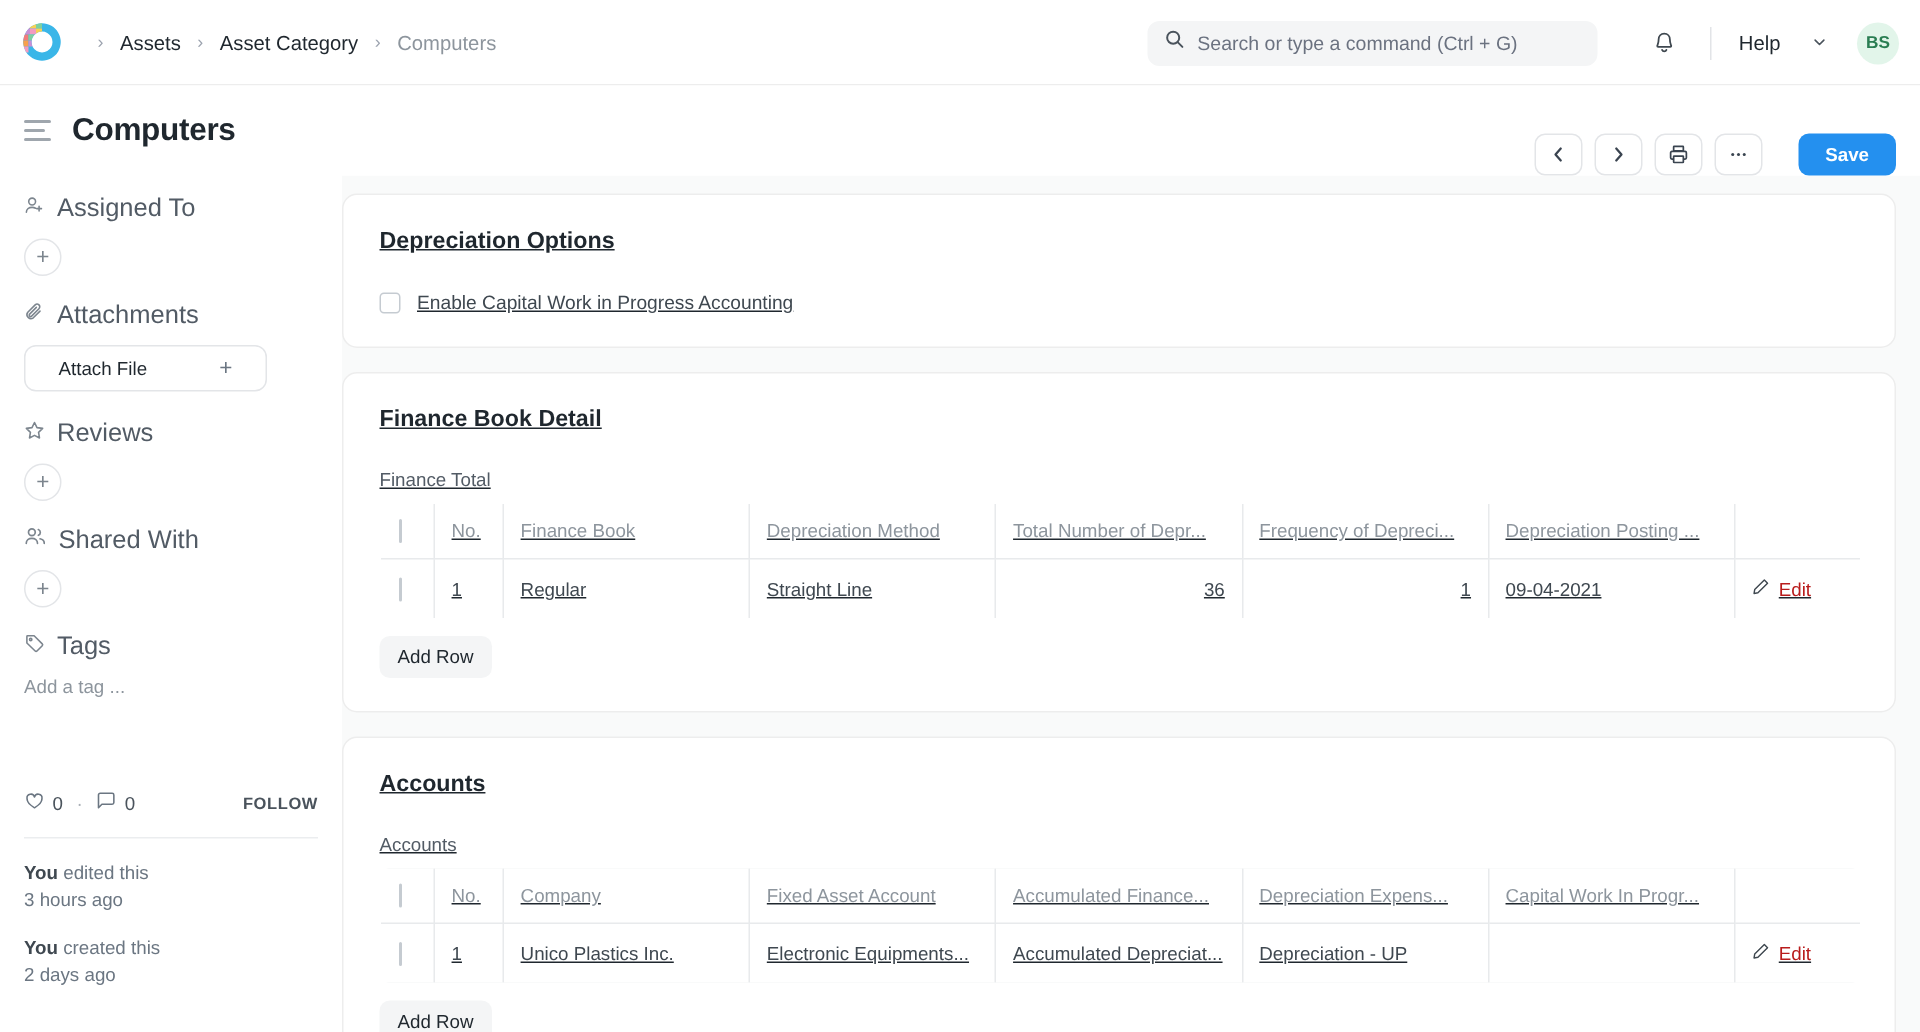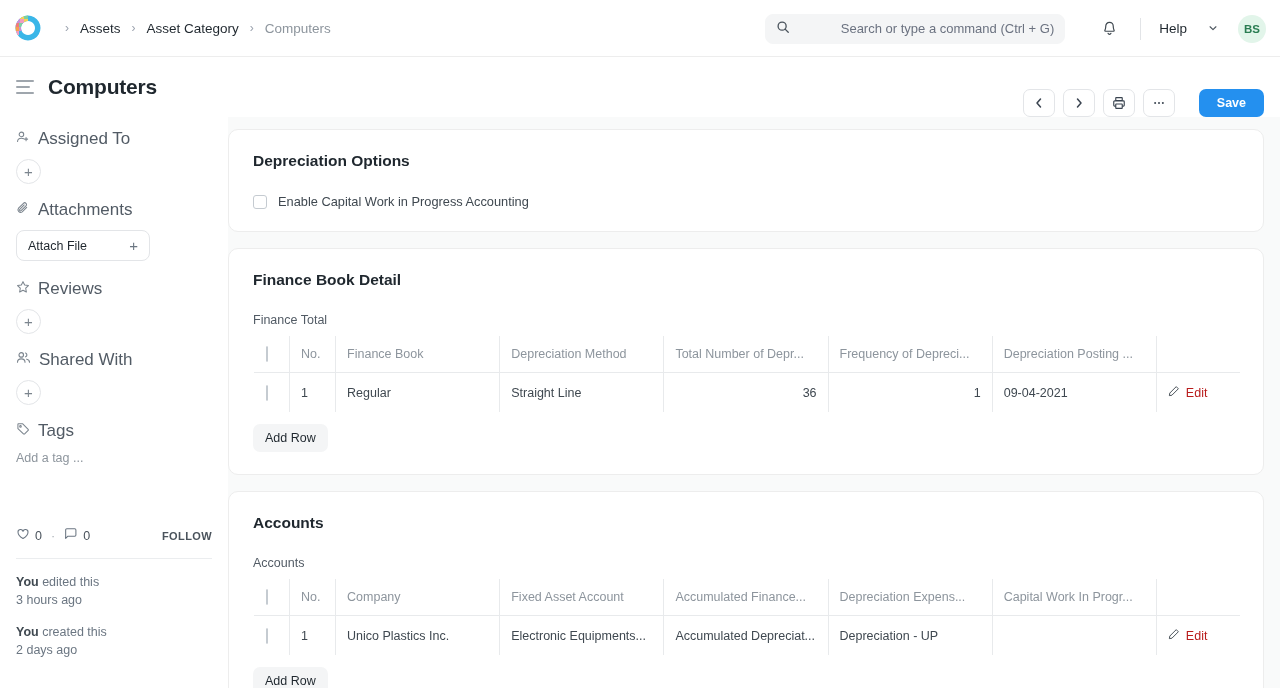--- a/index.html
+++ b/index.html
@@ -54,21 +54,20 @@
     display: flex; align-items: center;
     padding: 0 10px;
     gap: 8px;
     margin-right: 24px;
   }
   .searchbox input {
     border: none; background: transparent; outline: none;
     font-family: "Liberation Sans", sans-serif;
     font-size: 13px; color: #1f272e;
     width: 100%;
-    text-align: right;
   }
   .searchbox input::placeholder { color: #6b7280; }
   .bell { padding: 4px 12px; cursor: pointer; display:flex; align-items:center; }
   .nav-divider { width: 1px; height: 22px; background: #e2e4e7; margin: 0 10px; }
   .help {
     display: flex; align-items: center; gap: 21px;
     font-size: 13.5px; color: #1f272e;
     padding: 4px 8px; cursor: pointer;
   }
   .avatar {
@@ -132,25 +131,25 @@
   }
   .side-head .lbl { color: #525b65; }
   .plus-circle {
     width: 25px; height: 25px; border-radius: 50%;
     border: 1px solid #e3e5e8; background: #fff;
     display: flex; align-items: center; justify-content: center;
     color: #7c858e; font-size: 15px; cursor: pointer;
     margin-bottom: 16px;
   }
   .attach-btn {
-    width: 134px; height: 31px;
+    width: 162px; height: 31px;
     border: 1px solid #e3e5e8; border-radius: 8px;
     background: #fff;
     display: flex; align-items: center; justify-content: space-between;
-    padding: 0 11px;
+    padding: 0 22px;
     font-size: 12.5px; color: #1f272e;
     cursor: pointer; margin-bottom: 18px;
   }
   .attach-btn .p { color: #6b7682; font-size: 15px; }
   .tag-add { color: #8d959d; font-size: 12.5px; margin-top: 2px; cursor: pointer; }
 
   .side-foot { margin-top: 62px; }
   .side-stats {
     display: flex; align-items: center;
     font-size: 12.5px; color: #4a535c;
@@ -172,20 +171,21 @@
     background: #f9fafa;
     padding: 12px 16px 0 0;
     overflow: hidden;
   }
   .card {
     background: #fff;
     border: 1px solid #ededed;
     border-radius: 10px;
     margin-bottom: 16px;
     padding: 22px 24px 22px 24px;
+    text-decoration: underline;
   }
   .card-title { font-size: 15.5px; font-weight: bold; color: #1f272e; margin-bottom: 24px; }
   .checkbox-row { display: flex; align-items: center; gap: 11px; }
   .cb {
     width: 14px; height: 14px;
     border: 1px solid #c5cbd1; border-radius: 3px;
     background: #fff; cursor: pointer; flex: 0 0 14px;
   }
   .cb-label { font-size: 12.8px; color: #3f4850; }
 

